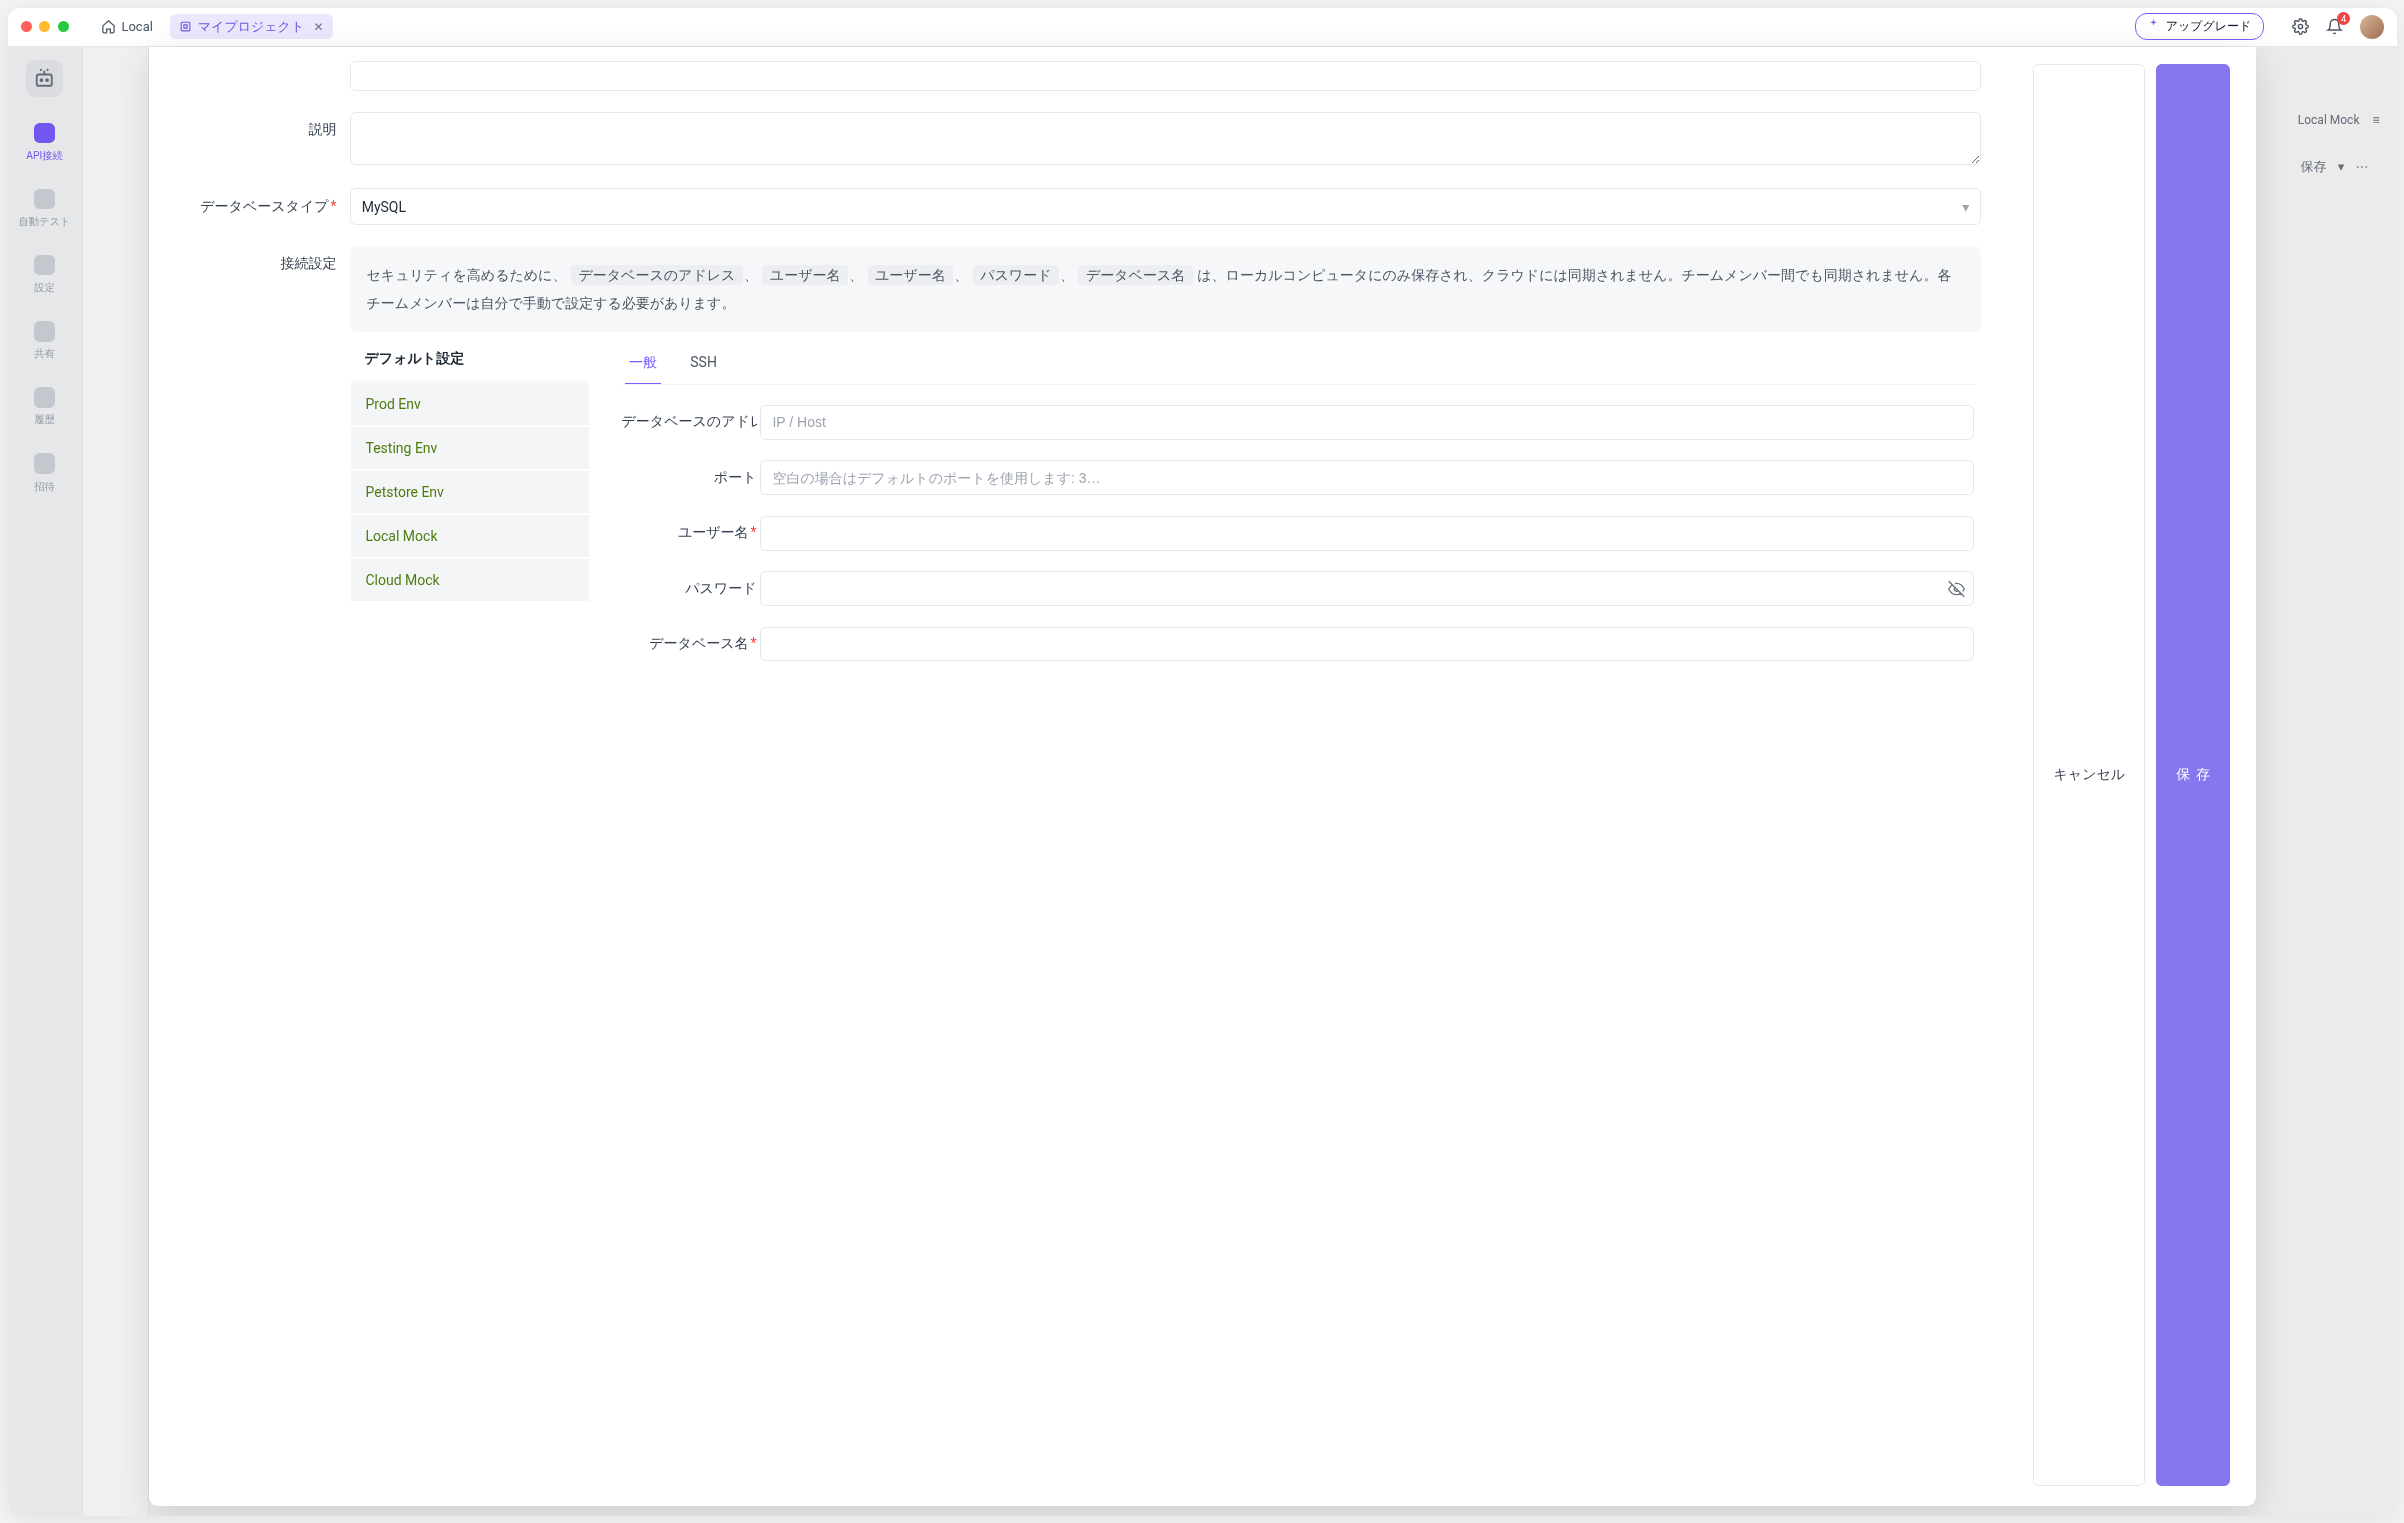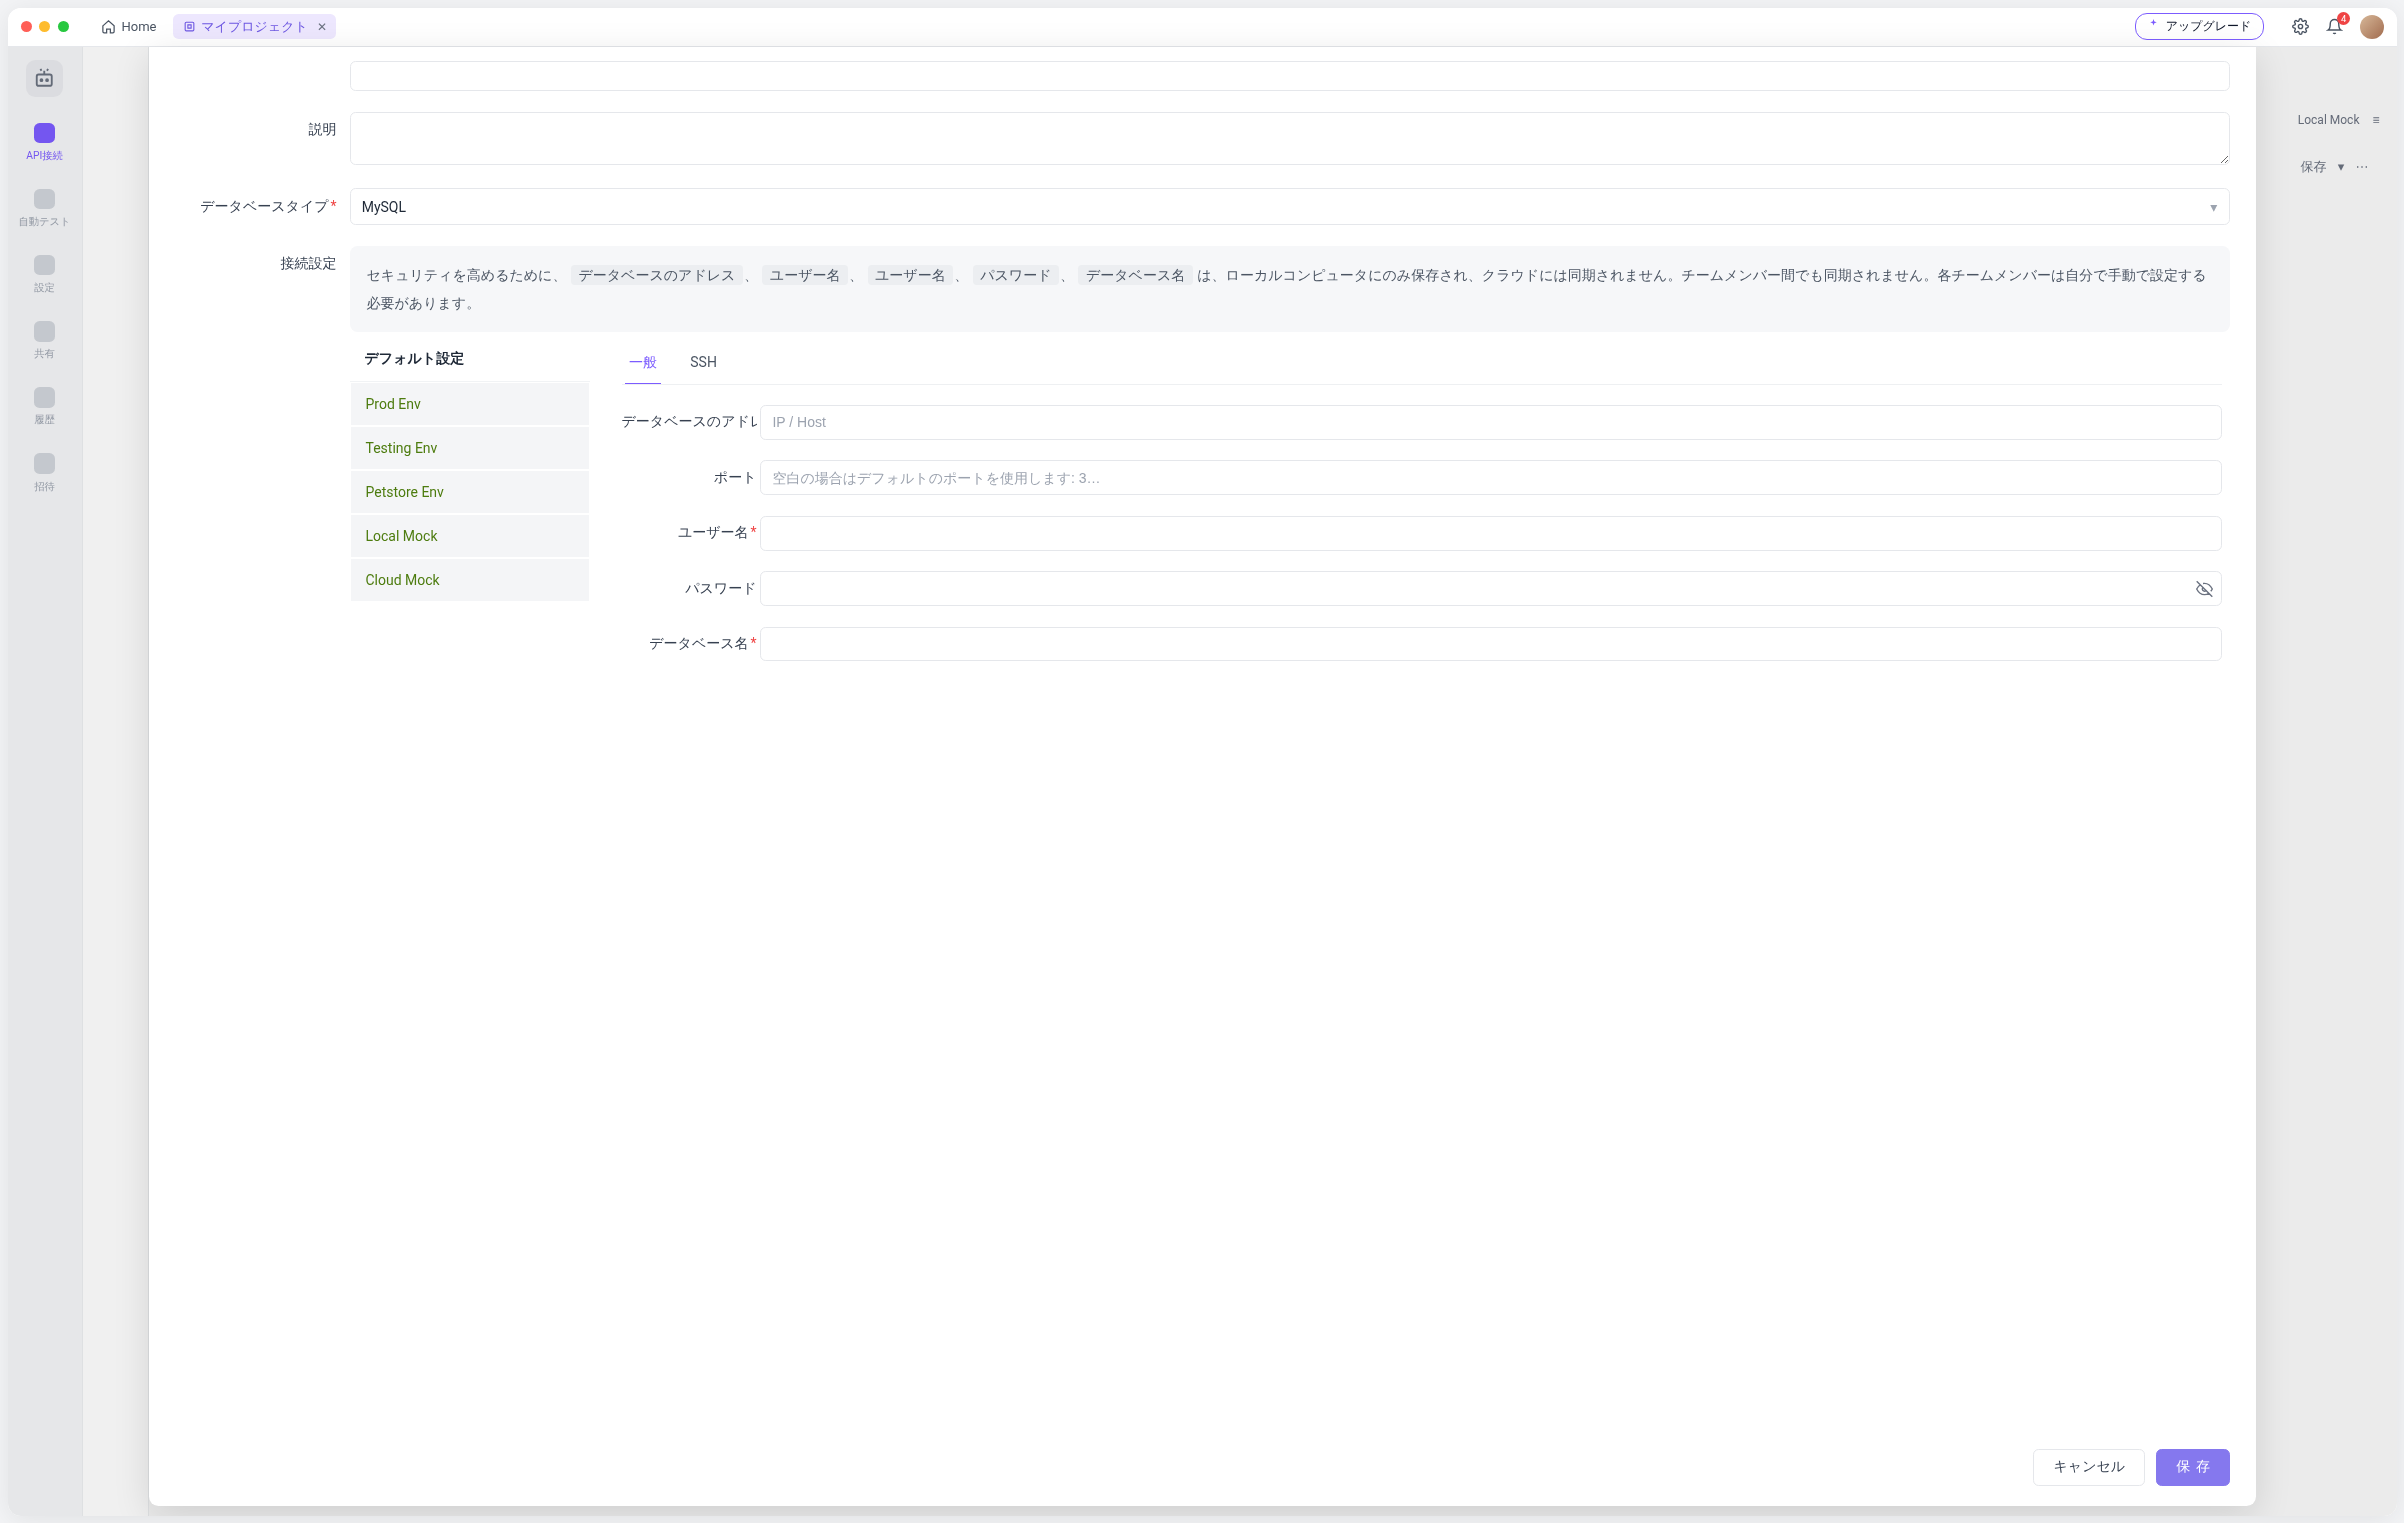--- a/index.html
+++ b/index.html
@@ -97,21 +97,21 @@
     background: rgba(0,0,0,0.06);
   }
 
   
   .modal {
     position: absolute;
     left: 141px; right: 141px; top: 39px; bottom: 9.4px;
     background: #ffffff;
     border-radius: 0 0 9.4px 9.4px;
     box-shadow: 0 9.4px 37px rgba(0,0,0,0.12);
-    display: flex; flex-direction: column;
+    display: flex; flex-direction: row;
     overflow: hidden;
   }
   .modal-body { flex:1; overflow-y: auto; padding: 9.4px 26px 9.4px 47px;}
   .form-row {
     display: flex; align-items: flex-start; margin-top: 20.6px;
   }
   .form-row.first { margin-top: 5.6px;}
   .form-label {
     width: 141px; text-align: right; padding-top: 9.4px; color: #374151;
     font-size: 14px;
@@ -203,21 +203,21 @@
       <div class="tl green"></div>
     </div>
 
     <div class="titlebar-tabs">
       <div class="tab-home">
         <span>
           <svg width="15" height="15" viewBox="0 0 24 24" fill="none" stroke="#4b5563" stroke-width="2">
               <path d="M3 11l9-8 9 8v9a2 2 0 0 1-2 2h-4v-6h-6v6H5a2 2 0 0 1-2-2z"></path>
             </svg>
         </span>
-        <span>Home</span>
+        <span>Local</span>
       </div>
       <div class="tab-project">
         <span>
           <svg width="13" height="13" viewBox="0 0 24 24" fill="none" stroke="#6d57e2" stroke-width="2">
               <rect x="4" y="4" width="16" height="16" rx="2"></rect>
               <path d="M9 9h6v6H9z"></path>
             </svg>
         </span>
         <span>マイプロジェクト</span>
         <span class="close">✕</span>

